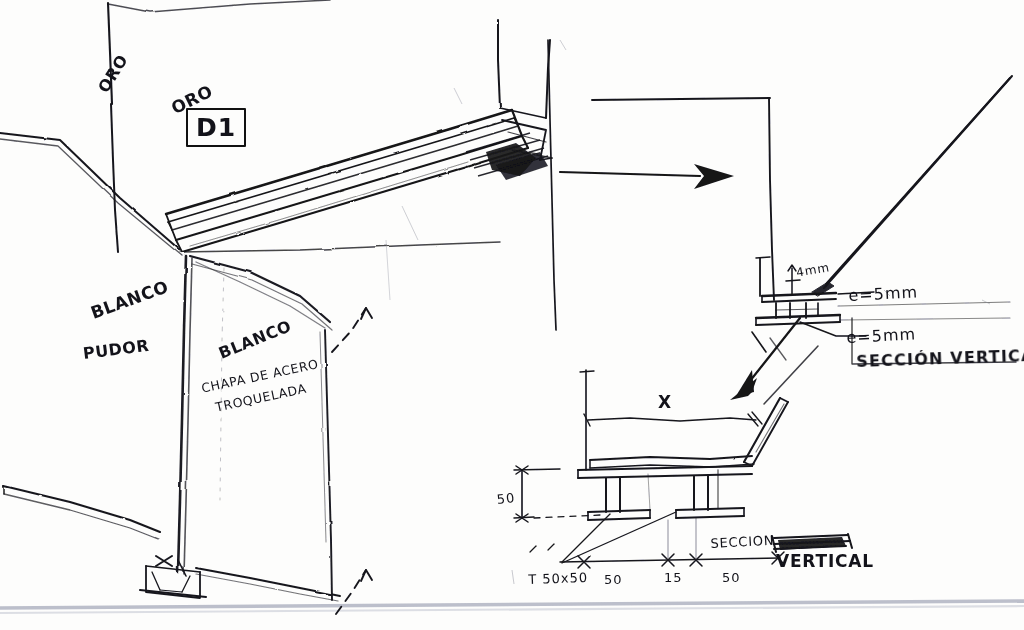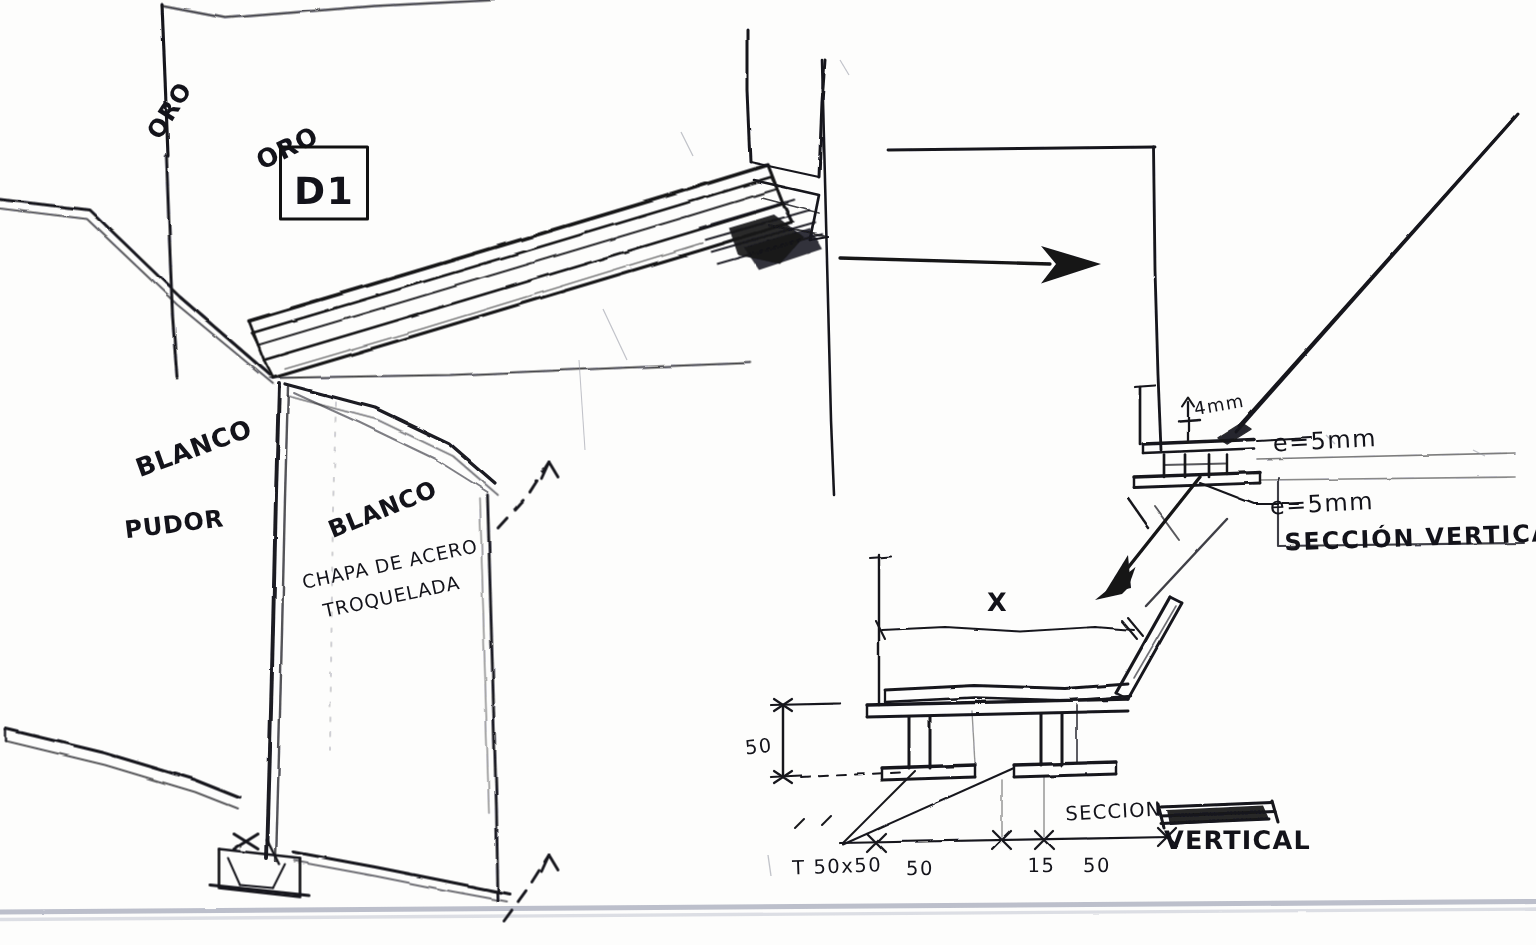--- a/index.html
+++ b/index.html
@@ -40,21 +40,21 @@
     font-weight: 500;
   }
   .dim {
     font-family: "DejaVu Sans", sans-serif;
     font-weight: 500;
     font-size: 13px;
     letter-spacing: 1px;
   }
   .boxlabel {
     border: 2.2px solid #111;
-    padding: 14px 8px 3px 8px;
+    padding: 3px 8px 3px 8px;
     font-size: 25px;
     font-weight: 700;
     letter-spacing: 1px;
     line-height: 1.05;
     border-radius: 1px;
   }
 </style>
 </head>
 <body>
 
@@ -360,21 +360,21 @@
   <div class="ann hand" style="left:856px; top:352px; font-size:16px; letter-spacing:1.2px; transform:rotate(-2deg); transform-origin:left top;">SECCIÓN VERTICAL</div>
 
   <div class="ann hand" style="left:658px; top:392px; font-size:17px;">X</div>
 
   <div class="ann dim" style="left:496px; top:492px; font-size:13px; transform:rotate(-6deg); transform-origin:left top;">50</div>
 
   <div class="ann dim" style="left:528px; top:572px; font-size:13px; transform:rotate(-2deg); transform-origin:left top;">T 50x50</div>
 
   <div class="ann dim" style="left:604px; top:572px; font-size:13px;">50</div>
 
-  <div class="ann dim" style="left:685px; top:570px; font-size:13px;text-align:center;">15</div>
+  <div class="ann dim" style="left:664px; top:570px; font-size:13px;text-align:center;">15</div>
 
   <div class="ann dim" style="left:722px; top:570px; font-size:13px;">50</div>
 
   <div class="ann hand-thin" style="left:710px; top:536px; font-size:13px; letter-spacing:0.8px; transform:rotate(-3deg); transform-origin:left top;">SECCION</div>
 
   <div class="ann hand" style="left:776px; top:551px; font-size:17px; letter-spacing:0.8px; font-weight:700;text-align:right;">VERTICAL</div>
 
 </div>
 
 </body></html>

